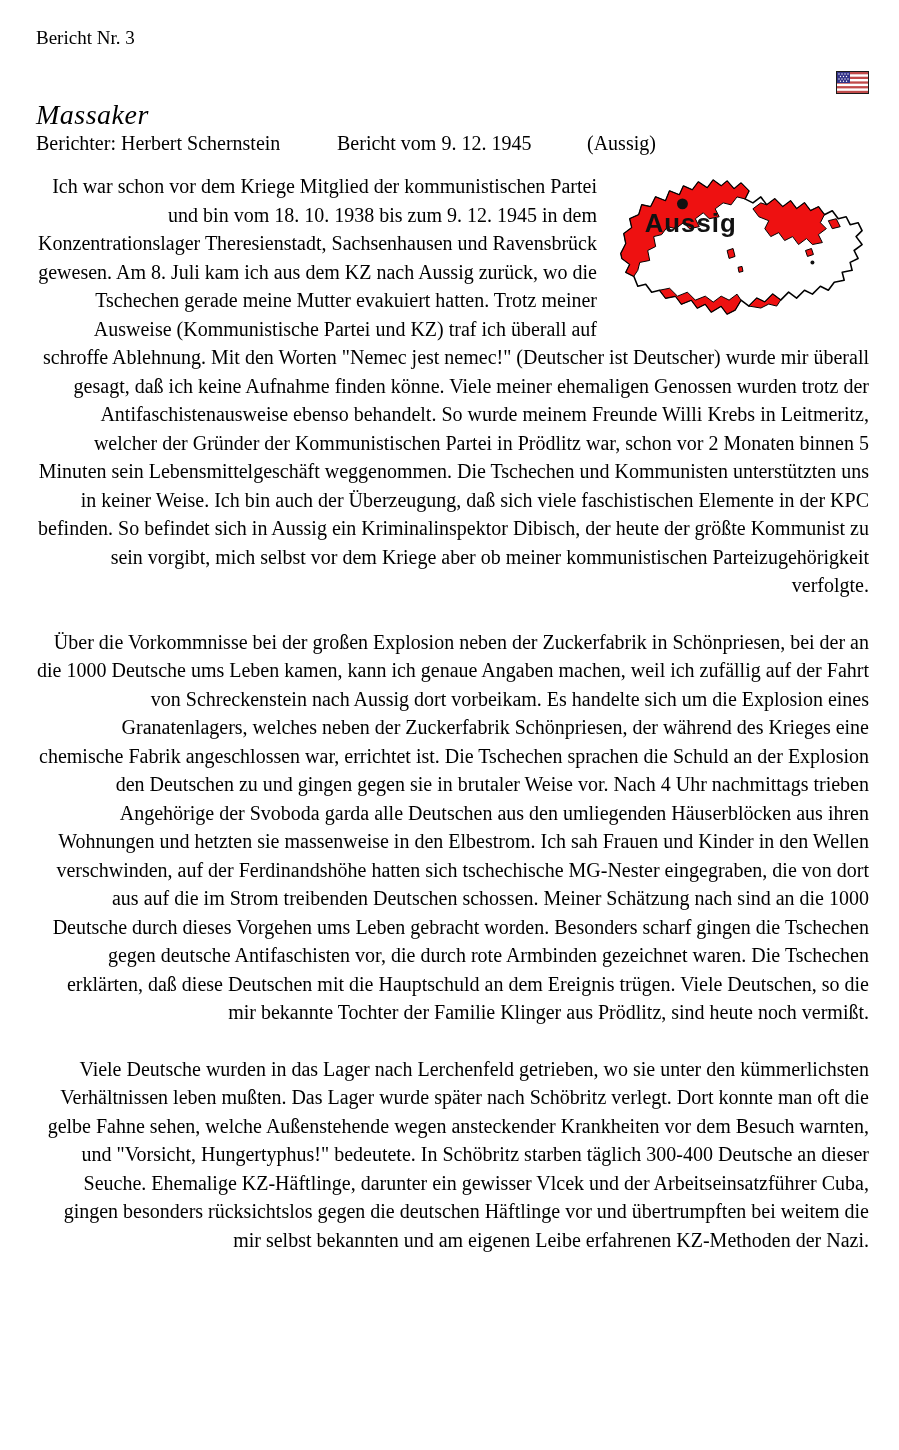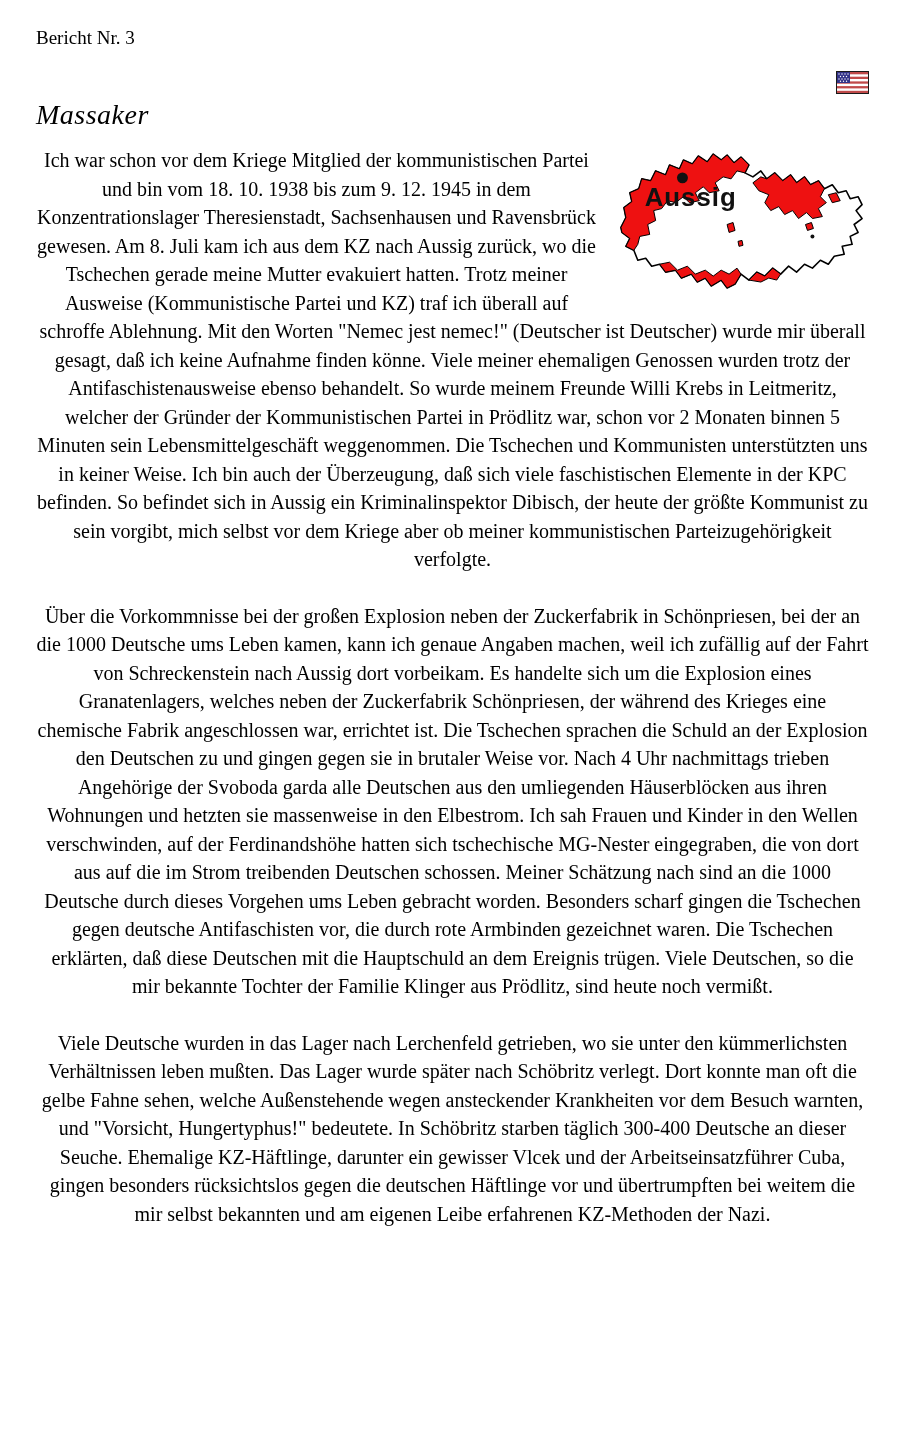--- a/index.html
+++ b/index.html
@@ -35,21 +35,21 @@
   .byline .seg2{display:inline-block;width:250px;}
   .content{margin-top:16px;}
   .map-figure{
     float:right;
     margin:0 0 8px 14px;
     width:258px;height:157px;
   }
   .content p{
     margin:0 0 28px 0;
     font-size:20px;line-height:28.5px;
-    text-align:center;
+    text-align:right;
   }
   .map-label{
     font-family:"Liberation Sans","DejaVu Sans",sans-serif;
     font-weight:bold;
     letter-spacing:1px;
   }
 </style>
 </head>
 <body>
 
@@ -83,20 +83,23 @@
           <circle cx="12" cy="8" r="0.7"></circle>
         <circle cx="4.5" cy="10.2" r="0.7"></circle>
           <circle cx="7.5" cy="10.2" r="0.7"></circle>
           <circle cx="10.5" cy="10.2" r="0.7"></circle>
       </g>
     </svg>
   </div>
 
   <h1 class="title">Massaker</h1>
 
+  <div class="byline">
+    <span class="seg1">Berichter: Herbert Schernstein</span><span class="seg2">Bericht vom 9. 12. 1945</span><span>(Aussig)</span>
+  </div>
 
   <div class="content">
 
     <div class="map-figure">
       <svg width="258" height="157" viewBox="0 0 260 158">
 
         <path stroke="#000000" d="M10,82 L15,72 L13,62 L21,56 L19,47 L28,43 L31,33 L40,35 L45,25 L55,29 L59,19 L69,23 L73,14 L82,18 L88,10 L97,16 L103,8 L111,14 L117,9 L124,17 L131,11 L139,19 L135,27 L143,31 L151,25 L157,33 L165,27 L173,35 L181,29 L187,37 L195,31 L201,39 L209,35 L215,43 L223,39 L229,47 L237,45 L241,53 L249,51 L253,59 L247,65 L253,73 L245,79 L249,87 L241,91 L243,99 L233,101 L235,109 L225,111 L219,119 L211,115 L203,123 L195,119 L187,127 L179,121 L171,129 L163,123 L155,131 L147,127 L139,135 L131,129 L125,139 L117,143 L111,135 L101,141 L95,133 L87,137 L81,129 L71,133 L65,125 L55,127 L49,119 L41,121 L35,113 L27,115 L23,105 L15,101 L19,93 L11,87 Z" fill="#ffffff" stroke-width="1.6" stroke-linejoin="round"></path>
 
         <g fill="#ee1111" stroke="#000000" stroke-width="1" stroke-linejoin="round">
           <path d="M10,82 L15,72 L13,62 L21,56 L19,47 L28,43 L31,33 L40,35 L45,25 L55,29 L59,19 L69,23 L73,14 L82,18 L88,10 L97,16 L103,8 L111,14 L117,9 L124,17 L131,11 L139,19 L135,27 L127,25 L121,33 L113,31 L105,37 L109,45 L99,47 L93,41 L85,47 L89,55 L79,57 L73,51 L65,57 L57,55 L51,63 L43,65 L45,75 L37,79 L39,89 L29,91 L27,99 L23,105 L15,101 L19,93 L11,87 Z"></path>

